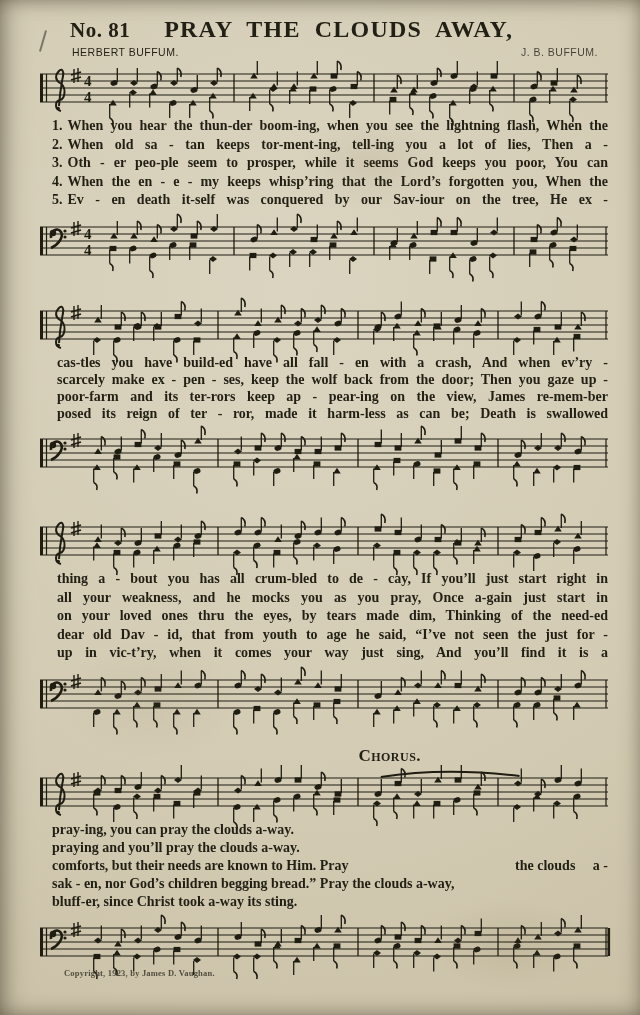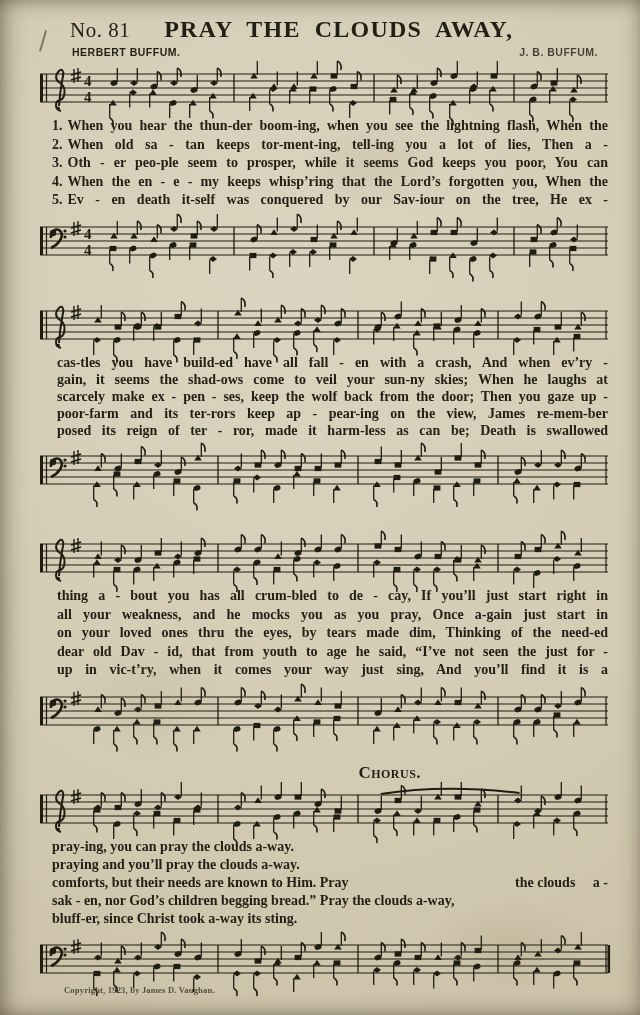--- a/index.html
+++ b/index.html
@@ -13,24 +13,24 @@
                inset -10px 0 22px -12px rgba(70,62,45,.45),
                inset 0 12px 22px -14px rgba(70,62,45,.5),
                inset 0 -12px 22px -14px rgba(70,62,45,.45);}
   .stain{position:absolute;border-radius:50%;pointer-events:none;z-index:1;}
   .stain.s1{left:300px;top:120px;width:140px;height:90px;background:radial-gradient(closest-side,rgba(120,105,70,.10),rgba(120,105,70,0));}
   .stain.s2{left:60px;top:640px;width:180px;height:120px;background:radial-gradient(closest-side,rgba(120,105,70,.08),rgba(120,105,70,0));}
   .stain.s3{left:430px;top:900px;width:160px;height:90px;background:radial-gradient(closest-side,rgba(110,95,60,.10),rgba(110,95,60,0));}
   .pen-mark{position:absolute;left:42px;top:30px;width:2px;height:22px;background:#4a463a;transform:rotate(16deg);opacity:.65;}
 
   .header{display:flex;align-items:baseline;padding:16px 0 0 70px;}
-  .num{font-size:21px;font-weight:normal;letter-spacing:.5px;text-align:right;}
+  .num{font-size:21px;font-weight:bold;letter-spacing:.5px;text-align:right;}
   .title{font-size:24px;font-weight:bold;letter-spacing:1.2px;word-spacing:7px;margin-left:34px;}
   .credits{display:flex;justify-content:space-between;margin:3px 42px 0 72px;
-    font-family:"Liberation Sans", sans-serif;font-size:10.5px;font-weight:bold;letter-spacing:.5px;}
+    font-family:"Liberation Sans", sans-serif;font-size:10.5px;font-weight:normal;letter-spacing:.5px;}
   .credit-right{opacity:.8;}
 
   svg.staff{display:block;margin-left:34px;overflow:visible;}
   .lyrics{margin:1px 0 1px 52px;width:556px;}
   .lyric-line{font-size:14px;font-weight:bold;line-height:18.6px;
     text-align:justify;text-align-last:justify;white-space:normal;overflow:hidden;height:18.6px;}
   .lyrics.tight .lyric-line{line-height:17px;height:17px;}
   .vnum{margin-right:5px;}
   .lyrics.chorus .lyric-line{text-align:left;text-align-last:auto;line-height:18px;height:18px;}
   .tail{float:right;margin-right:0;}
@@ -444,21 +444,20 @@
         <line x1="519.7" y1="46" x2="519.7" y2="60" stroke="#1f1c12" stroke-width="1.3"></line>
         <path d="M540.2 34.4 L547.8 34.4 L544 28.8 Z" fill="#1f1c12"></path>
         <line x1="547.3" y1="31" x2="547.3" y2="17" stroke="#1f1c12" stroke-width="1.3"></line>
         <path d="M547.3 17 q5 2.5 3.5 9" stroke="#1f1c12" stroke-width="1.6" fill="none"></path>
         <rect x="539.6" y="38.9" width="6.8" height="5.2" fill="#1f1c12"></rect>
         <line x1="539.7" y1="42.5" x2="539.7" y2="56.5" stroke="#1f1c12" stroke-width="1.3"></line>
         <line x1="572" y1="16" x2="572" y2="44" stroke="#1f1c12" stroke-width="1.2"></line>
       </svg>
     <div class="lyrics tight">
       <div class="lyric-line"><span class="vnum"></span><span>cas-tles you have build-ed have all fall - en with a crash, And when ev’ry -</span></div>
-      <div class="lyric-line"><span class="vnum"></span><span>gain, it seems the shad-ows come to veil your sun-ny skies; When he laughs at</span></div>
       <div class="lyric-line"><span class="vnum"></span><span>scarcely make ex - pen - ses, keep the wolf back from the door; Then you gaze up -</span></div>
       <div class="lyric-line"><span class="vnum"></span><span>poor-farm and its ter-rors keep ap - pear-ing on the view, James re-mem-ber</span></div>
       <div class="lyric-line"><span class="vnum"></span><span>posed its reign of ter - ror, made it harm-less as can be; Death is swallowed</span></div>
     </div>
     <svg class="staff" width="578" height="58">
         <line x1="6" y1="16" x2="574" y2="16" stroke="#1f1c12" stroke-width="1.1"></line>
         <line x1="6" y1="23" x2="574" y2="23" stroke="#1f1c12" stroke-width="1.1"></line>
         <line x1="6" y1="30" x2="574" y2="30" stroke="#1f1c12" stroke-width="1.1"></line>
         <line x1="6" y1="37" x2="574" y2="37" stroke="#1f1c12" stroke-width="1.1"></line>
         <line x1="6" y1="44" x2="574" y2="44" stroke="#1f1c12" stroke-width="1.1"></line>

